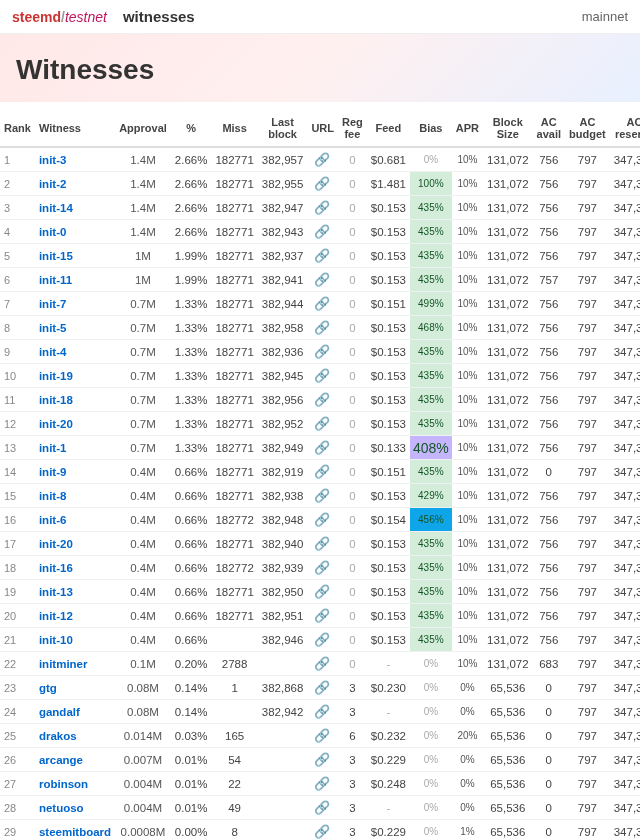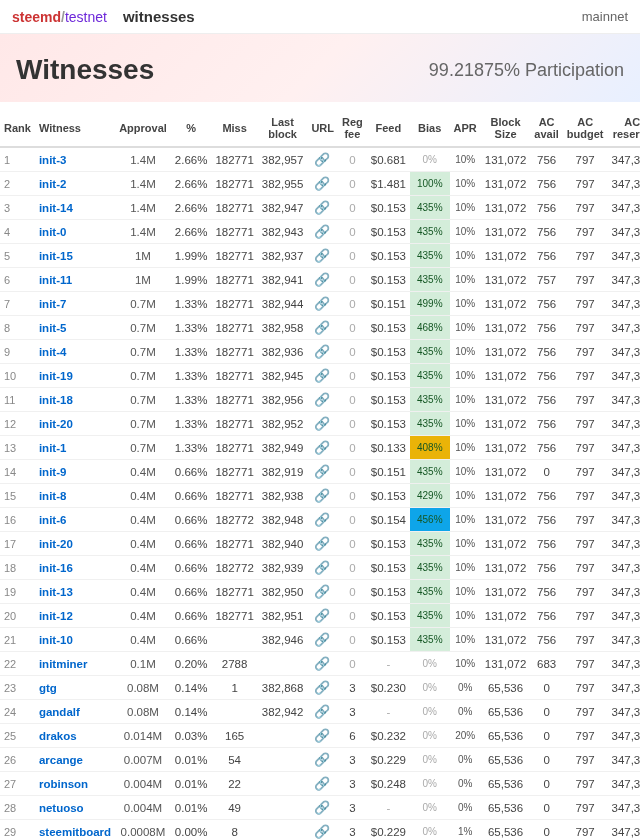--- a/index.html
+++ b/index.html
@@ -92,31 +92,30 @@
     .rank-col { width: 28px; color: #888; font-size: 11px; }
     .witness-link { color: #0066cc; text-decoration: none; font-weight: bold; font-size: 11.5px; margin-top: 32px; }
     .approval-col { color: #555; }
     .apr-val { color: #555; font-size: 10px; }
   </style>
 </head>
 <body>
 
 <div class="top-bar">
   <span style="font-weight:bold;color:#333;font-size:14px;">
-    <span style="color:#cc3333;">steemd</span><span style="color:#999;">/</span><span style="color:#6d28d9;font-weight:normal;">testnet</span>
+    <span style="color:#cc3333;">steemd</span><span style="color:#999;">/</span><span style="color:#be185d;font-weight:normal;font-style:italic;">testnet</span>
   </span>
   <span style="font-size:15px;font-weight:bold;color:#333;">witnesses</span>
   <div class="nav-right">
     <span style="color:#666;font-size:13px;cursor:pointer;">mainnet</span>
   </div>
 </div>
 
 <div class="page-header">
   <h1 class="page-title">Witnesses</h1>
-  <span class="participation">99.21875% Participation</span>
 </div>
 
 <div class="table-container">
   <table>
     <thead>
       <tr>
         <th class="left">Rank</th>
         <th class="left">Witness</th>
         <th>Approval</th>
         <th>%</th>
@@ -342,21 +341,21 @@
         <tr>
           <td class="left rank-col">13</td>
           <td class="left"><a class="witness-link" href="#">init-1</a></td>
           <td class="approval-col">0.7M</td>
           <td>1.33%</td>
           <td>182771</td>
           <td>382,949</td>
           <td><span style="cursor: pointer; font-size: 13px; color: rgb(91, 160, 91);">🔗</span></td>
           <td style="color: rgb(170, 170, 170);">0</td>
           <td>$0.133</td>
-          <td style="background-color: #eab308; color: rgb(21, 87, 36); font-size: 10px; padding: 1px 3px;">408%</td>
+          <td style="background-color: #c4b5fd; color: rgb(21, 87, 36); font-size: 14px; padding: 1px 3px;">408%</td>
           <td class="apr-val">10%</td>
           <td>131,072</td>
           <td>756</td>
           <td>797</td>
           <td>347,321</td>
         </tr>
         <tr>
           <td class="left rank-col">14</td>
           <td class="left"><a class="witness-link" href="#">init-9</a></td>
           <td class="approval-col">0.4M</td>

